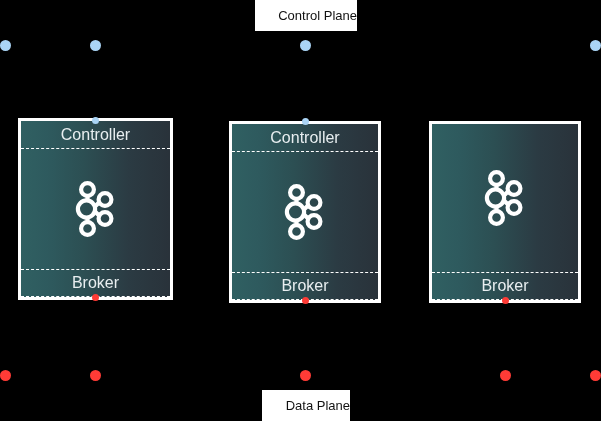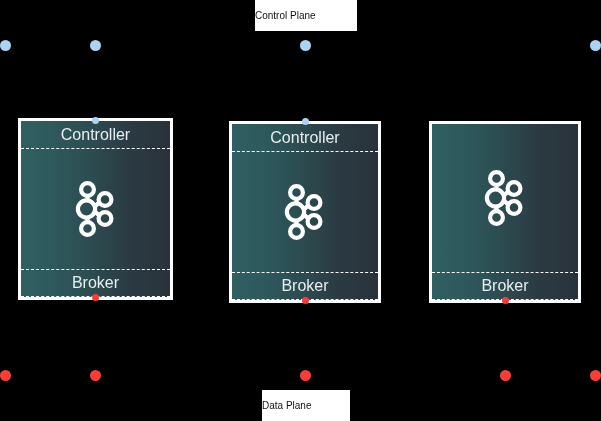--- a/index.html
+++ b/index.html
@@ -14,23 +14,23 @@
     overflow: hidden;
     font-family: "Liberation Sans", sans-serif;
     background: #000000;
   }
 
   
   .plane-label {
     position: absolute;
     background: #ffffff;
     color: #111111;
-    font-size: 10px;
+    font-size: 13px;
     line-height: 31px;
-    text-align: left;
+    text-align: right;
     white-space: nowrap;
   }
   #control-plane-label {
     left: 255px;
     top: 0px;
     width: 102px;
     height: 31px;
   }
   #data-plane-label {
     left: 262px;

